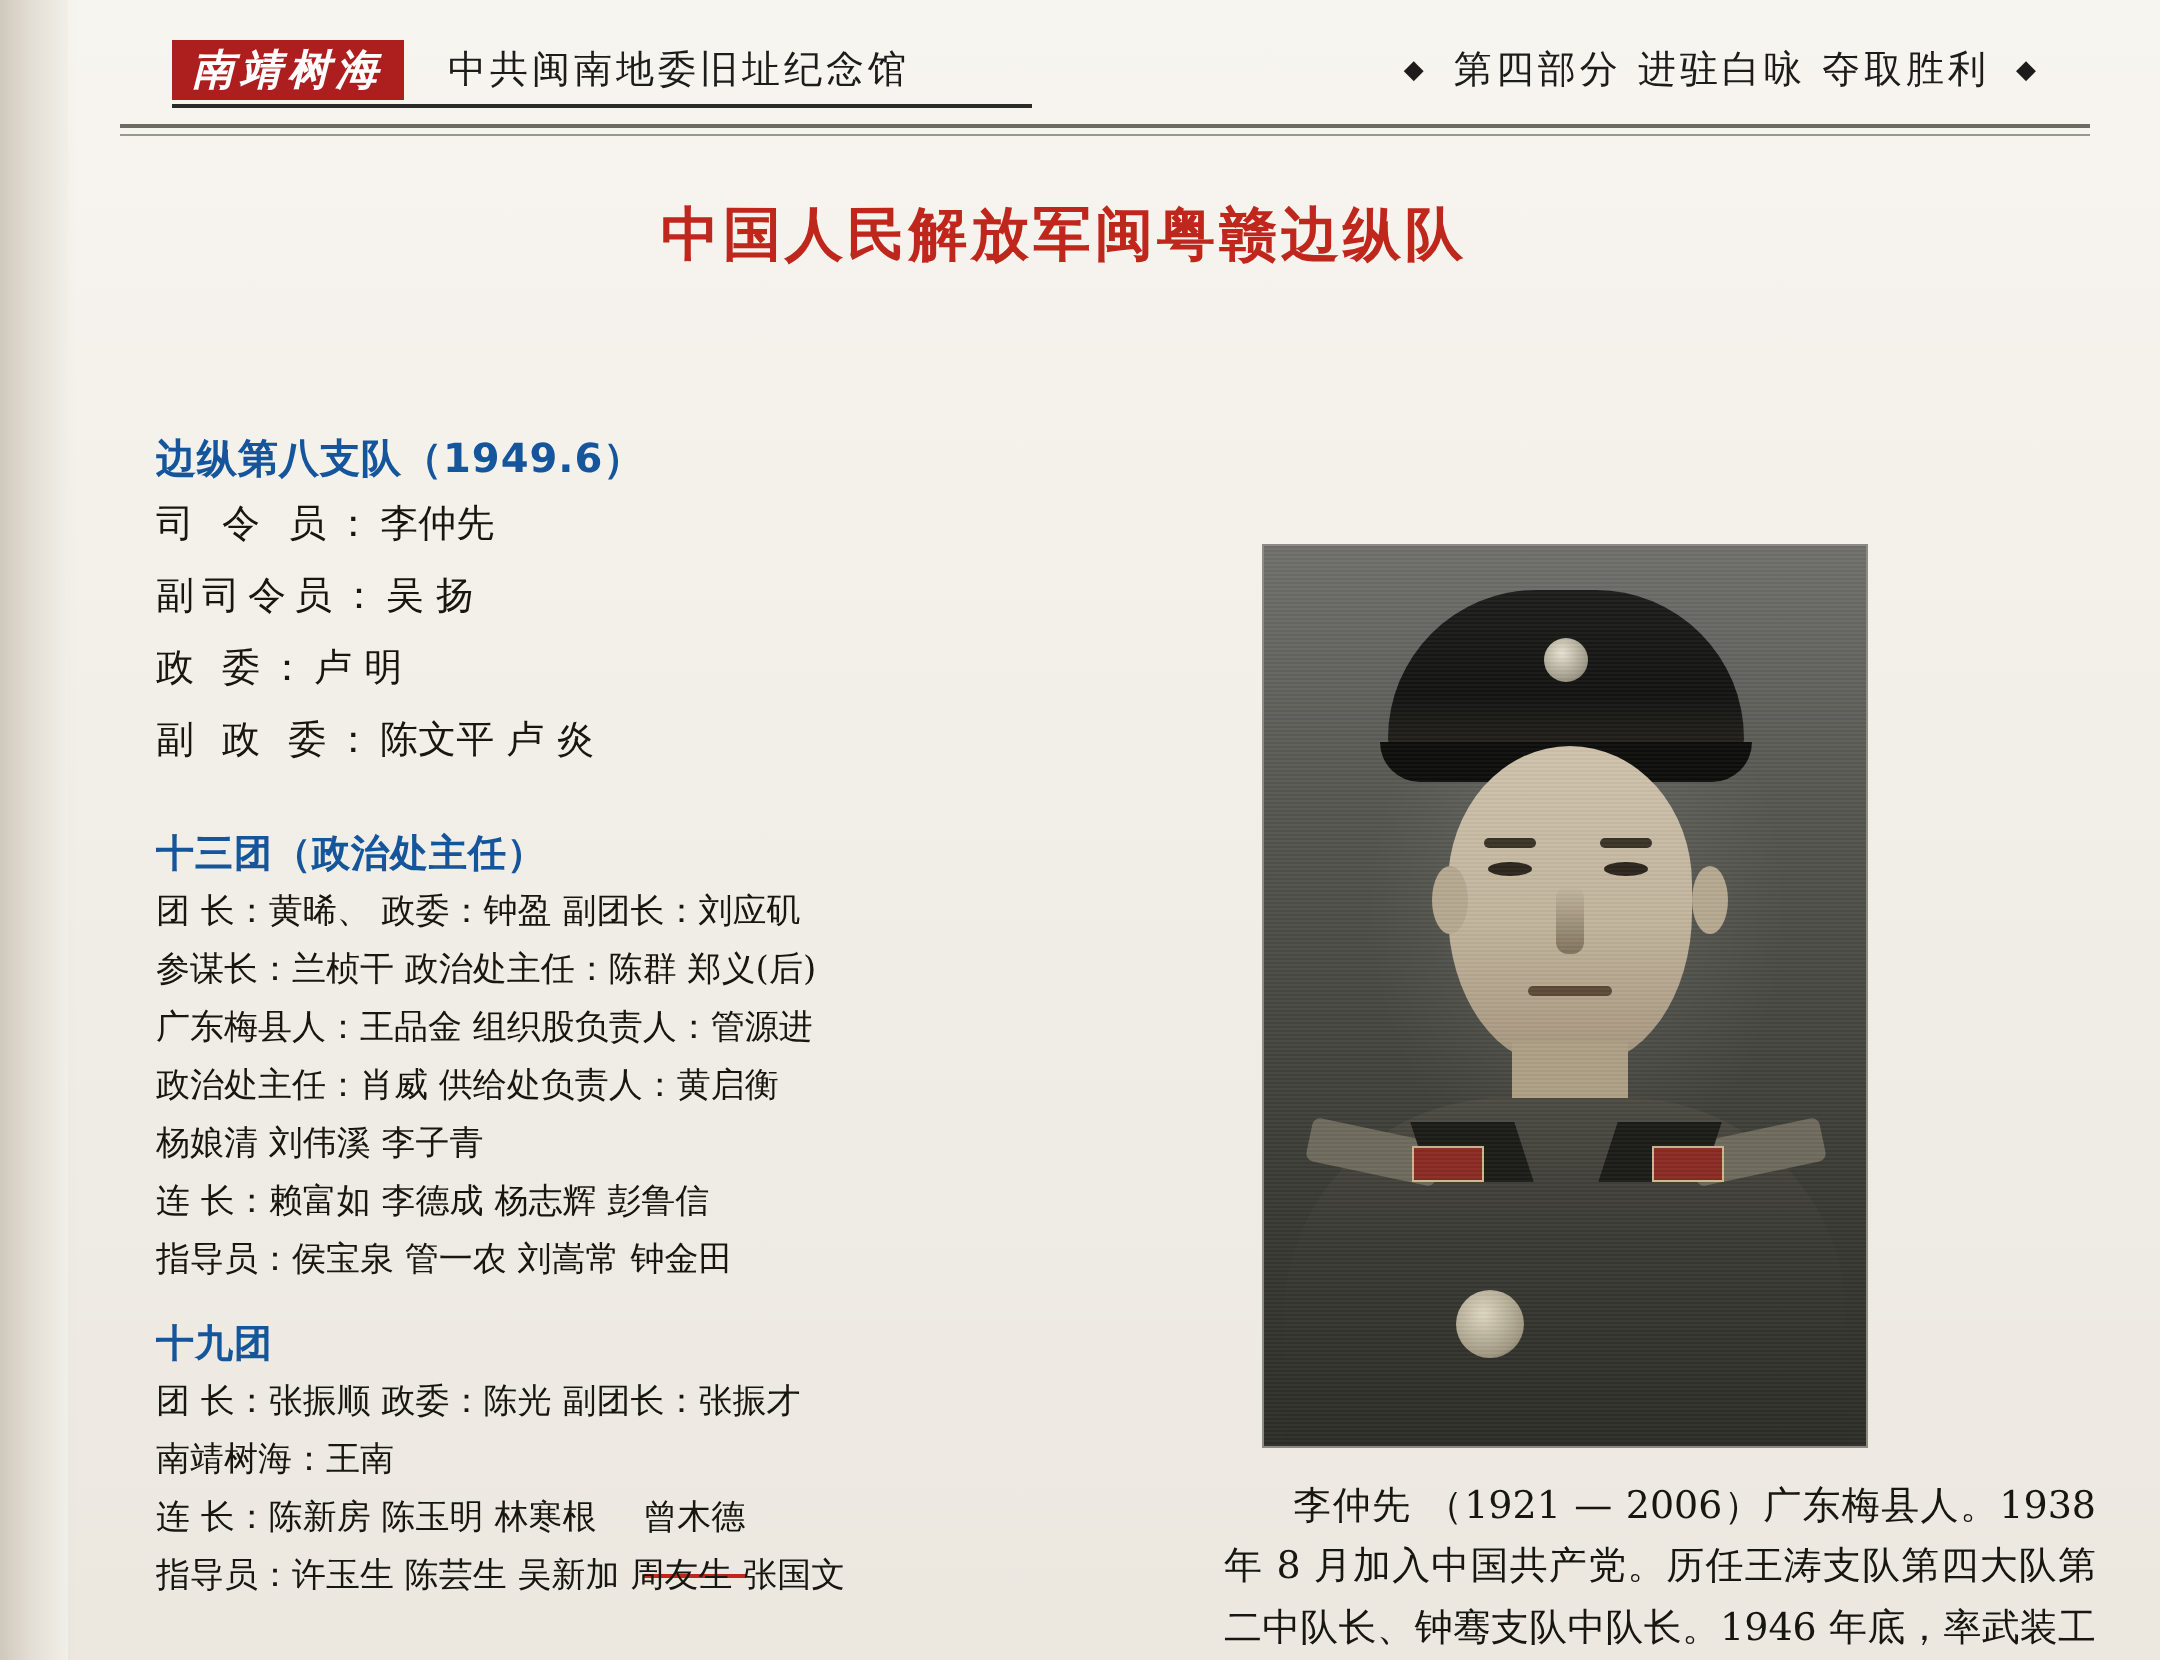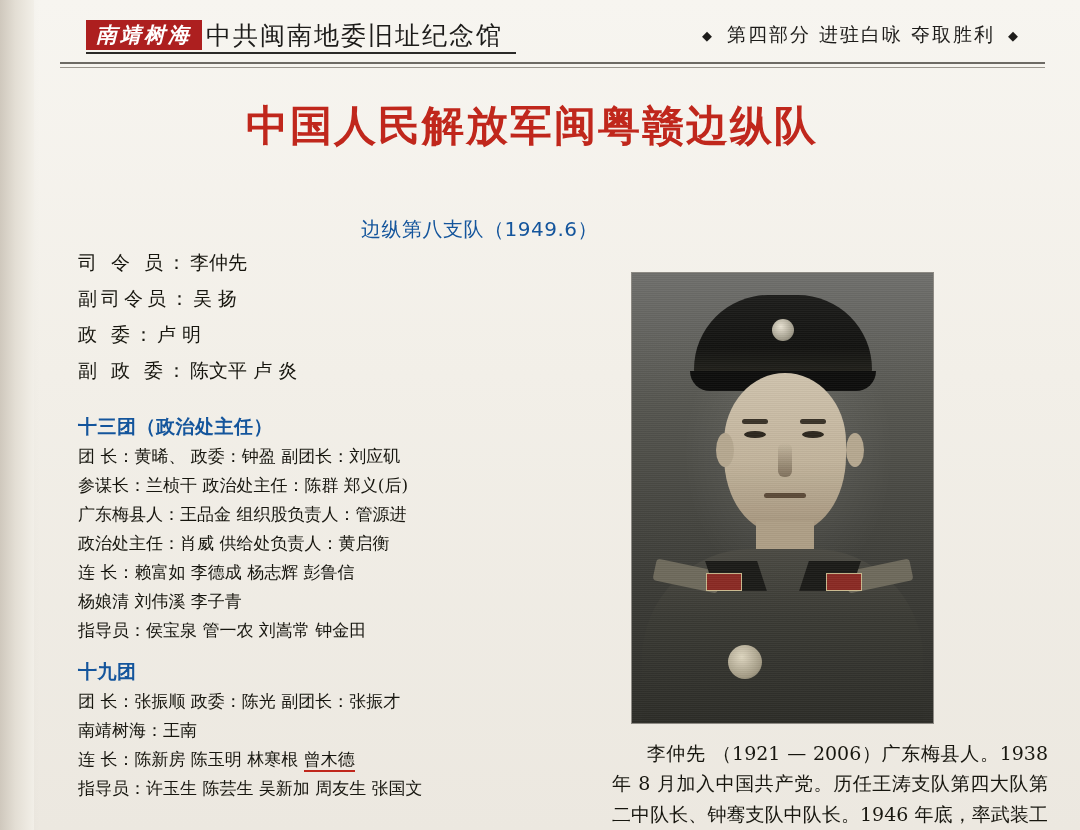--- a/index.html
+++ b/index.html
@@ -47,36 +47,36 @@
   }
   .hdr-rule.thin {
     top: 67px; height: 1px; background: #9a968e;
   }
 
   .hdr-left {
     position: absolute;
     left: 86px; top: 20px;
     display: flex;
     align-items: center;
-    gap: 4px;
+    gap: 22px;
   }
   .hdr-badge {
     background: #ad1f1f;
     color: #ffffff;
     font-size: 21px;
     letter-spacing: 3px;
     padding: 4px 10px 5px 10px;
     font-family: "DejaVu Serif", serif;
     font-weight: 700;
     line-height: 1;
     font-style: italic;
   }
   .hdr-title {
     color: #1d1c1a;
-    font-size: 25px;
+    font-size: 19px;
     letter-spacing: 2px;
     font-family: "DejaVu Serif", serif;
     line-height: 1;
     white-space: nowrap;
     text-align: right;
   }
   .hdr-underline {
     position: absolute;
     left: 86px; top: 52px;
     width: 430px; height: 2px;
@@ -103,41 +103,40 @@
 
   
   .main-title {
     position: absolute;
     left: 0; top: 96px;
     width: 1064px;
     text-align: center;
     color: #c0271c;
     font-family: "DejaVu Sans", sans-serif;
     font-weight: bold;
-    font-size: 42px;
+    font-size: 29px;
     line-height: 1.45;
     letter-spacing: 2px;
   }
   .main-title div { display: block; }
 
   
   .left-col {
     position: absolute;
     left: 78px; top: 216px;
     width: 520px;
     color: #161513;
   }
   .sec-head {
     color: #14559c;
-    font-weight: normal;
+    font-weight: bold;
     font-size: 20px;
     font-family: "DejaVu Sans", sans-serif;
     letter-spacing: 0.5px;
     margin-bottom: 10px;
-    text-align: right;
   }
 
   .roster-line {
     font-size: 19px;
     font-family: "DejaVu Serif", serif;
     color: #17160f;
     line-height: 1.0;
     margin-bottom: 17px;
     white-space: nowrap;
   }
@@ -158,21 +157,22 @@
     font-size: 17px;
     font-family: "DejaVu Serif", serif;
     color: #17160f;
     line-height: 1.0;
     margin-bottom: 12px;
     white-space: nowrap;
   }
   .mark-red {
     color: #17160f;
     border-bottom: 2px solid #c0271c;
-    padding-bottom: 1px;
+    padding-bottom: 18px;
+    margin-left: 18px;
   }
 
   
   .photo-frame {
     position: absolute;
     left: 631px; top: 272px;
     width: 301px; height: 450px;
     background: #2a2a2a;
     border: 1px solid #8d8a84;
     overflow: hidden;
@@ -366,22 +366,22 @@
       <span class="lbl">副 政 委：</span><span>陈文平  卢 炎</span>
     </div>
 
     <div class="block2">
 
       <div class="unit-head">十三团（政治处主任）</div>
       <div class="detail-line">团  长：黄晞、  政委：钟盈  副团长：刘应矶</div>
       <div class="detail-line">参谋长：兰桢干  政治处主任：陈群  郑义(后)</div>
       <div class="detail-line">广东梅县人：王品金    组织股负责人：管源进</div>
       <div class="detail-line">政治处主任：肖威  供给处负责人：黄启衡</div>
+      <div class="detail-line">        杨娘清  刘伟溪  李子青</div>
       <div class="detail-line">连  长：赖富如  李德成  杨志辉  彭鲁信</div>
-      <div class="detail-line">        杨娘清  刘伟溪  李子青</div>
       <div class="detail-line">指导员：侯宝泉  管一农  刘嵩常  钟金田</div>
 
       <div class="unit-head" style="margin-top:20px;">十九团</div>
       <div class="detail-line">团  长：张振顺  政委：陈光  副团长：张振才</div>
       <div class="detail-line">南靖树海：王南</div>
       <div class="detail-line">
         <span>连  长：陈新房  陈玉明  林寒根  <span class="mark-red">曾木德</span></span>
       </div>
       <div class="detail-line">指导员：许玉生  陈芸生  吴新加  周友生  张国文</div>
 

